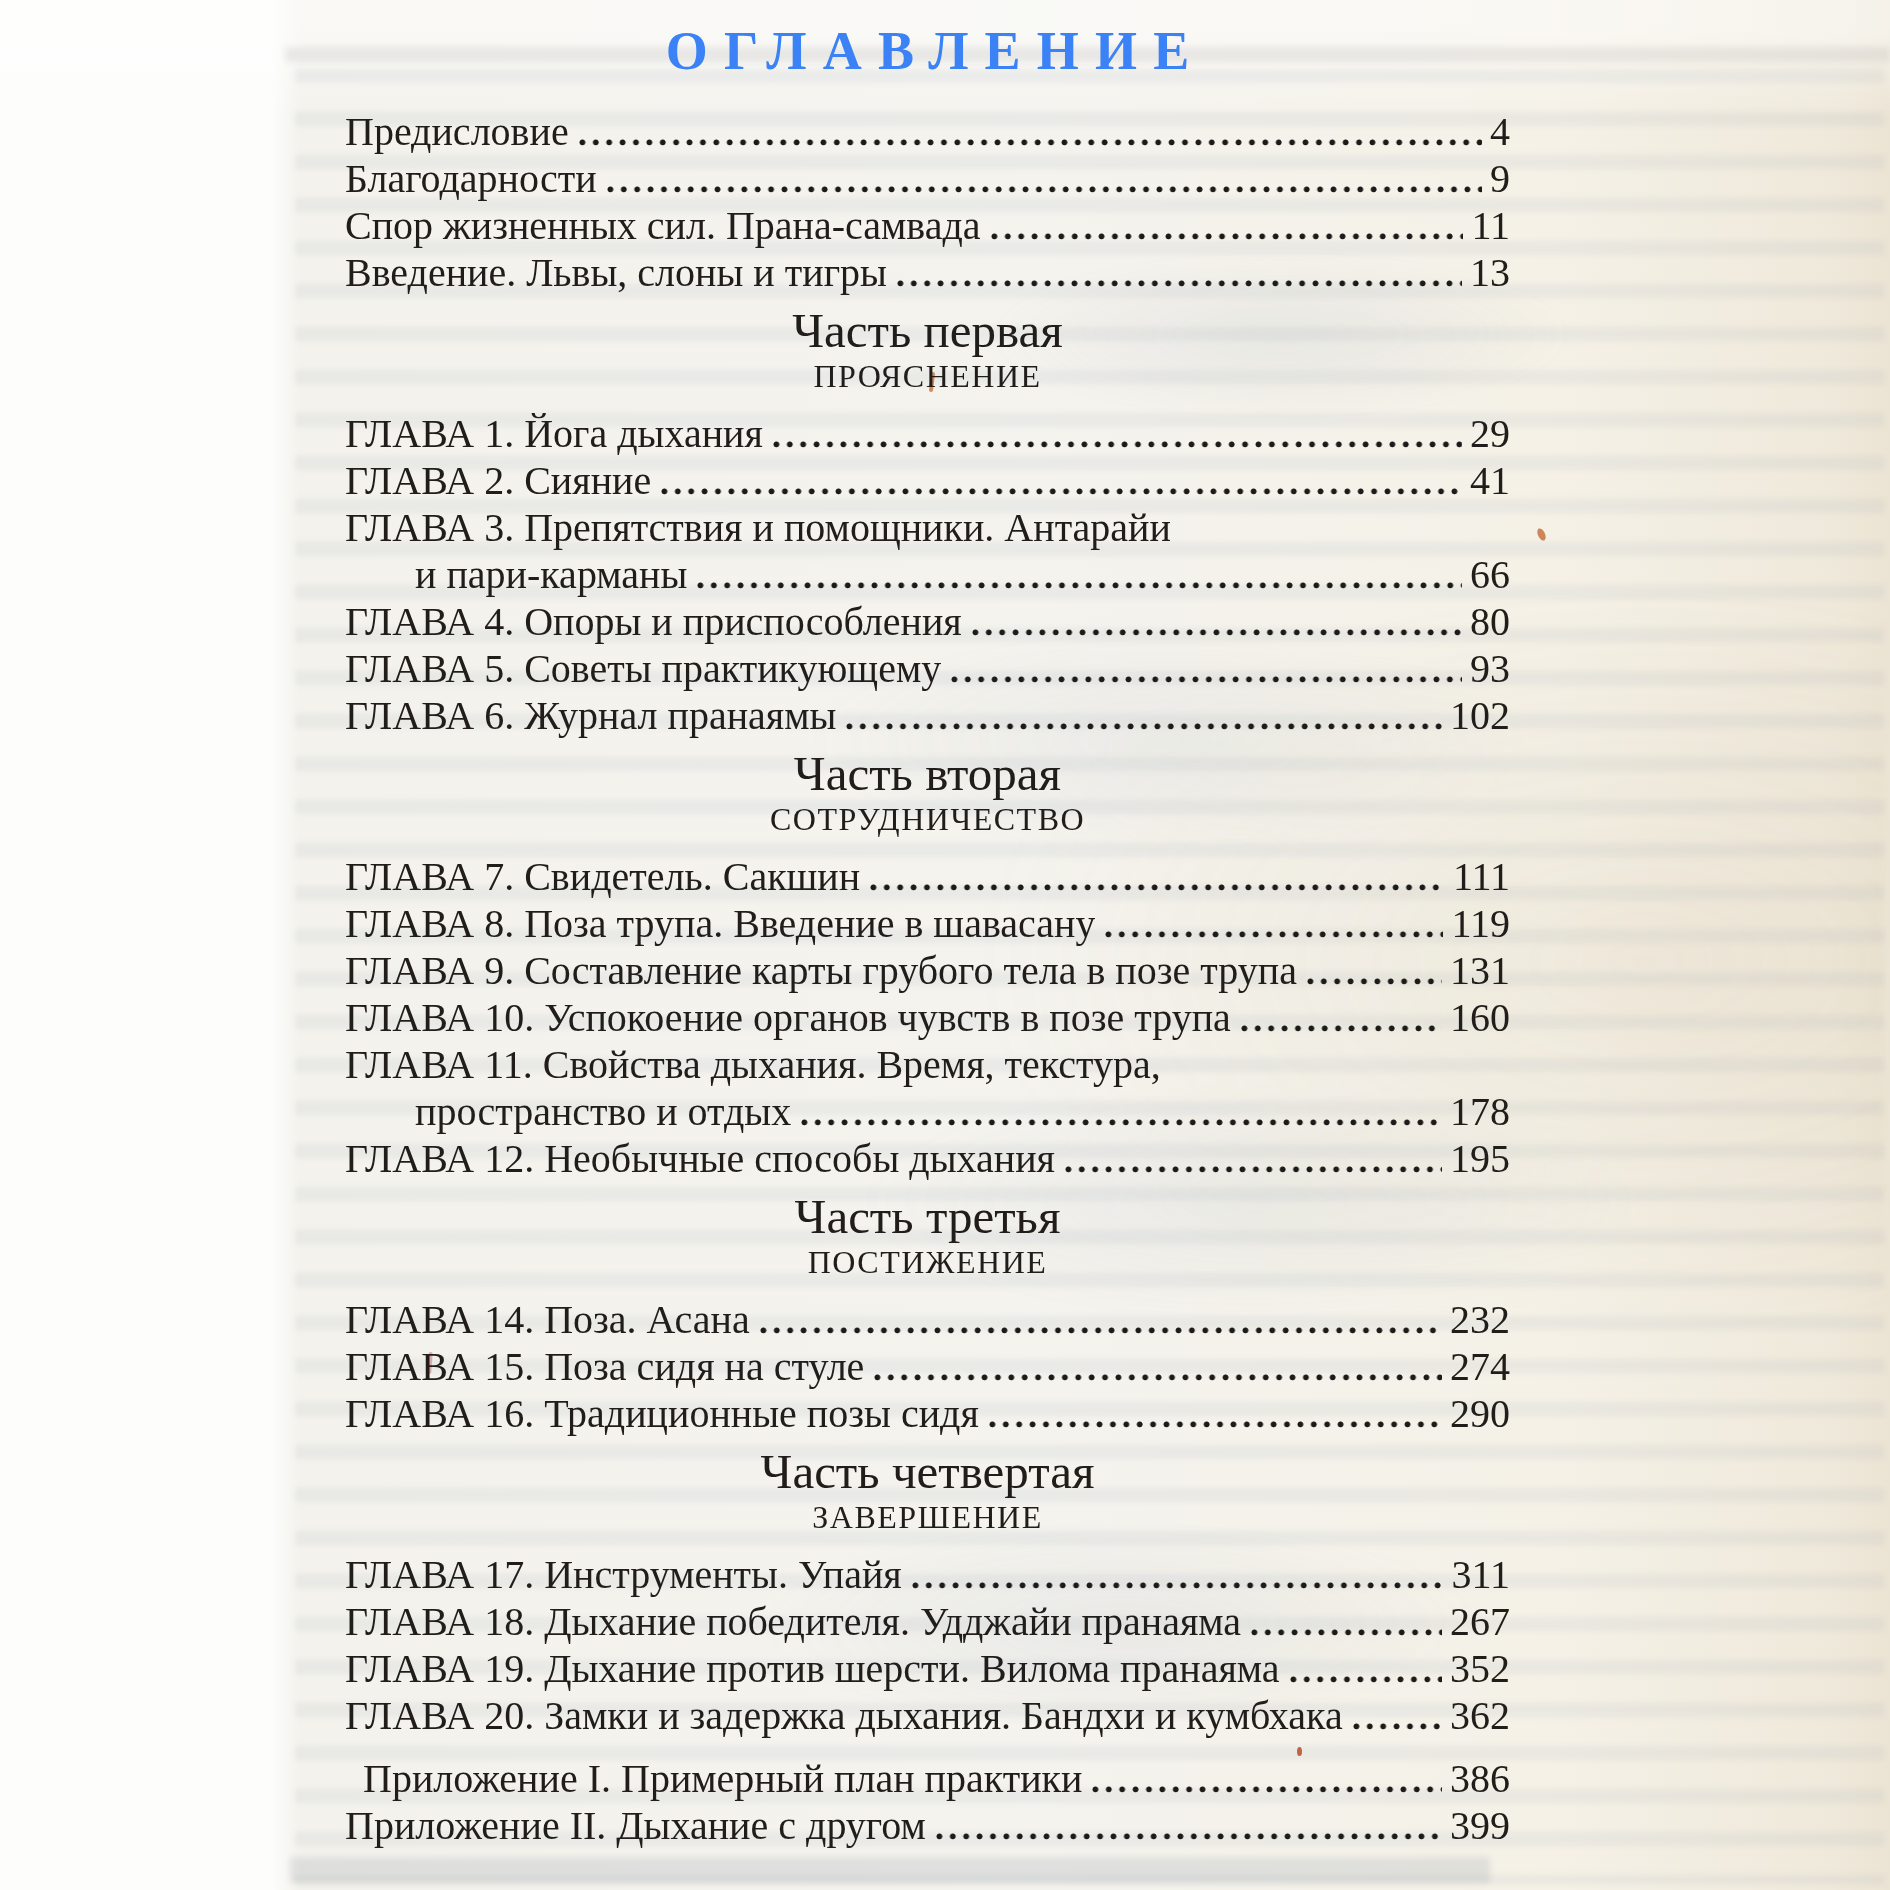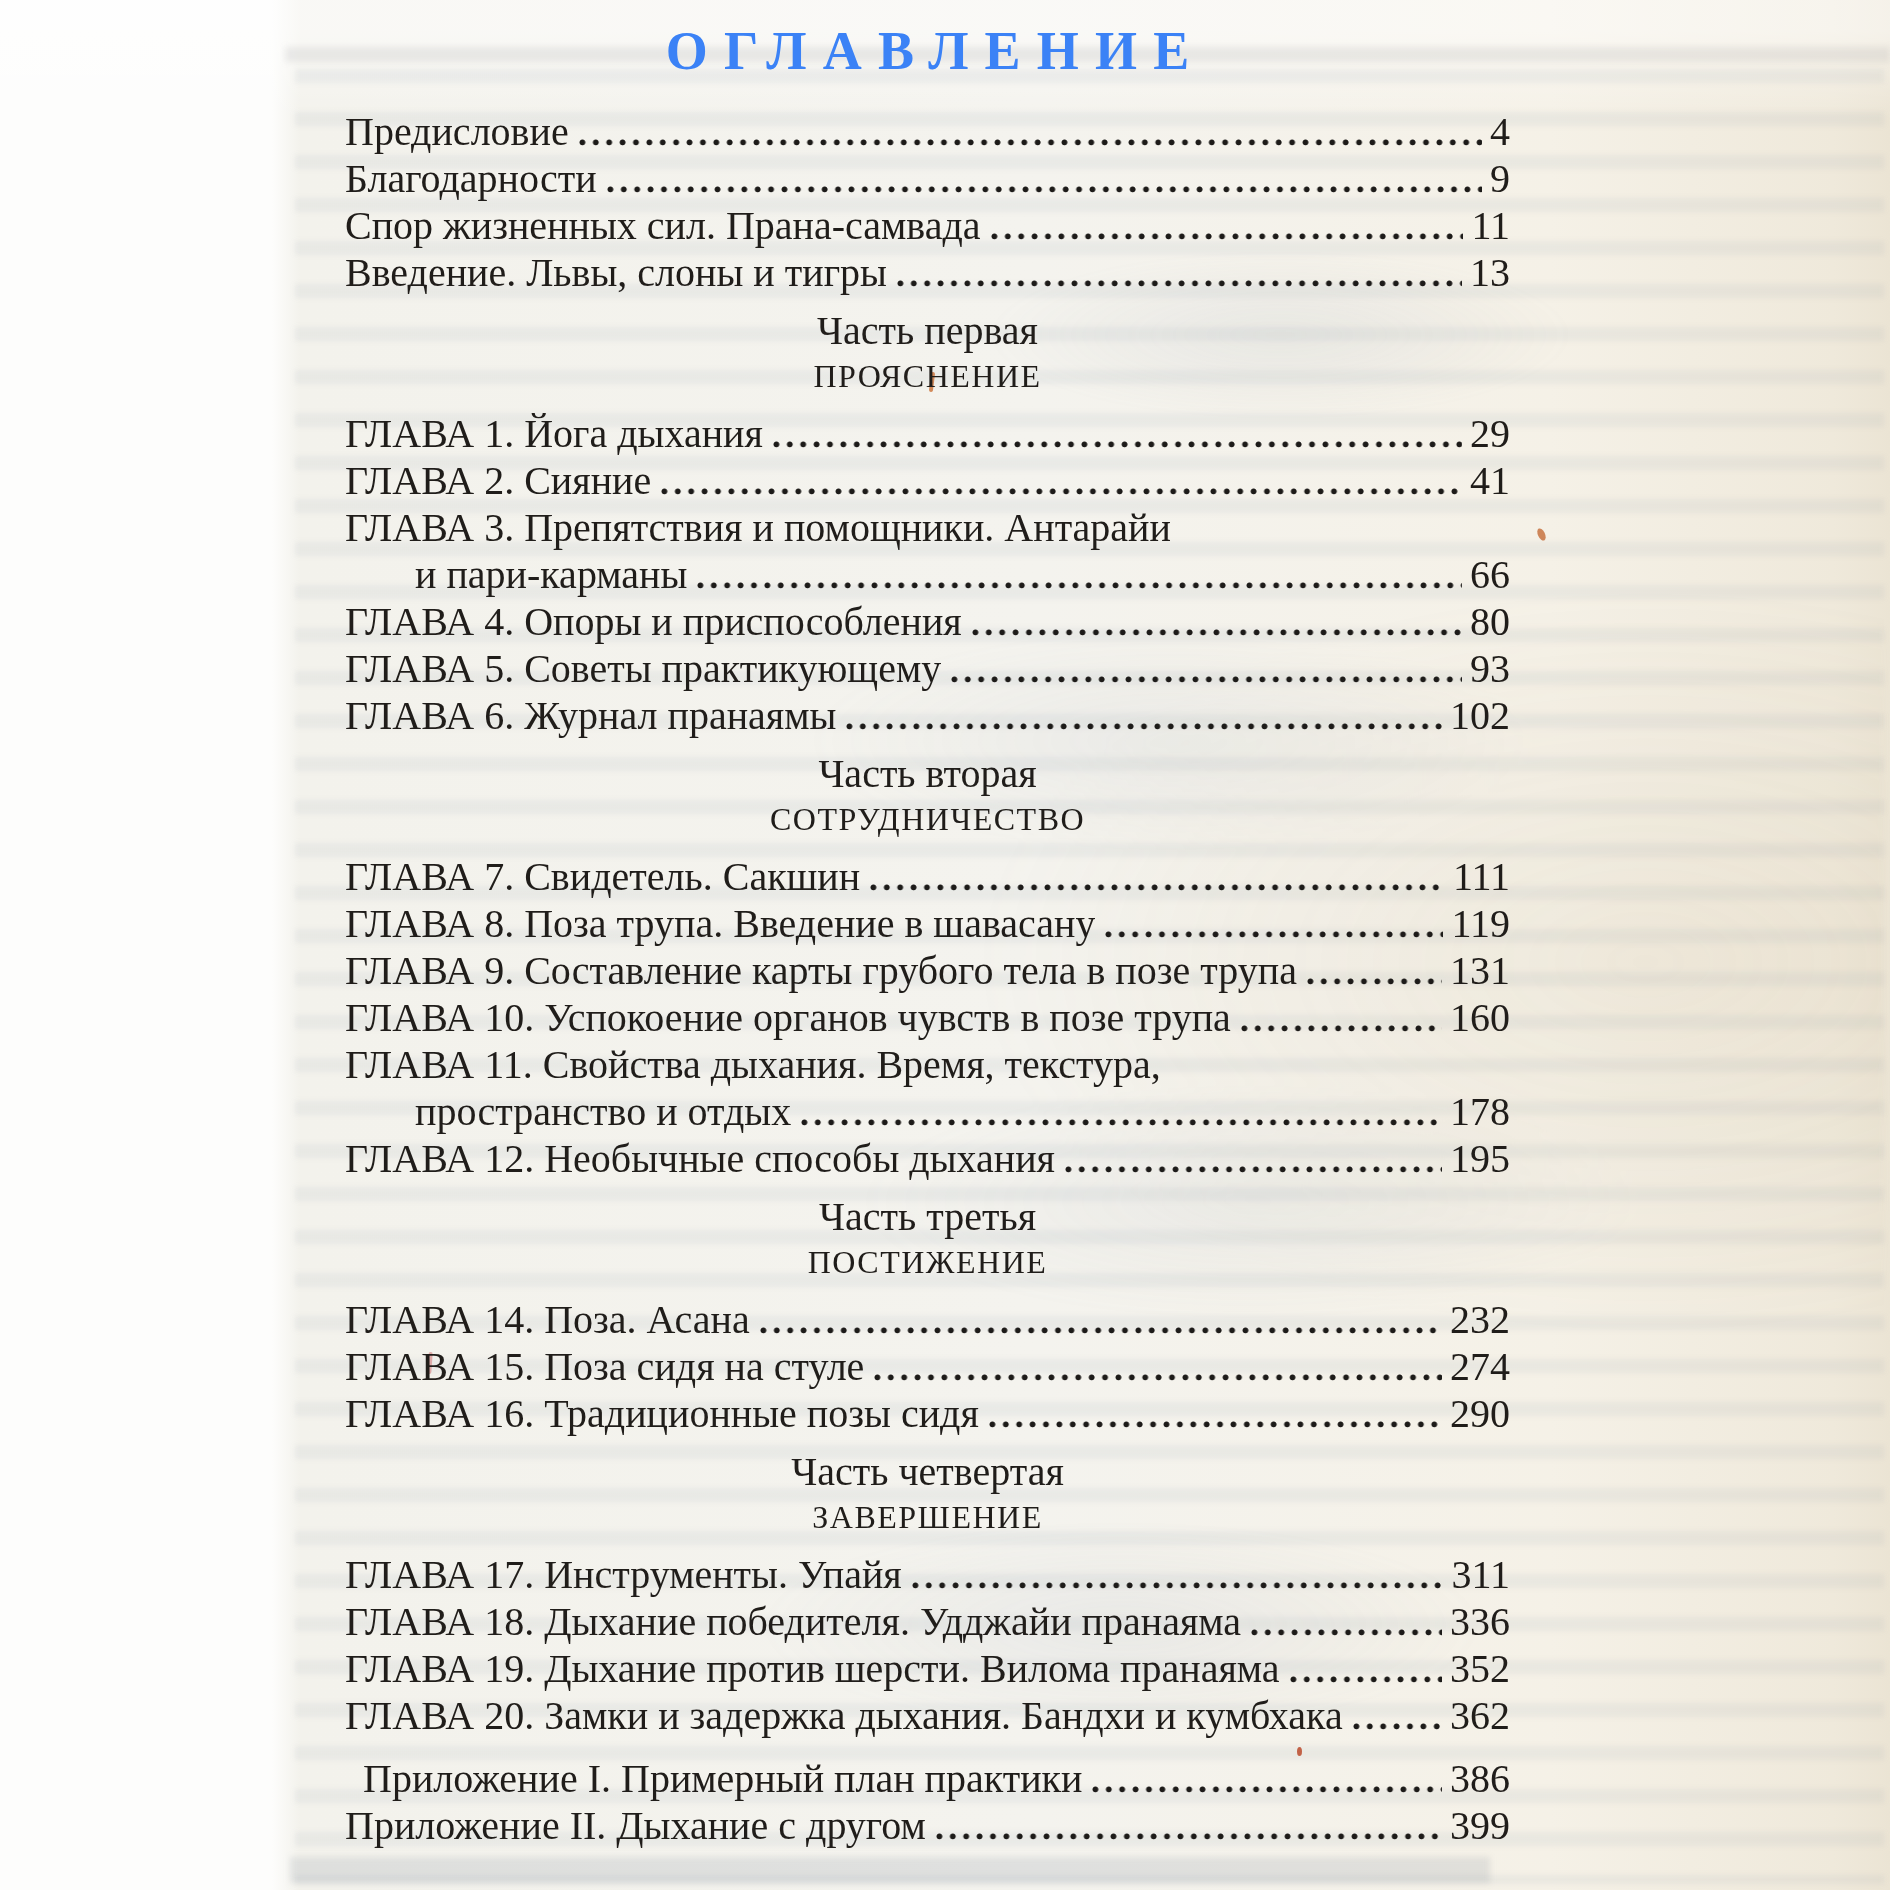--- a/index.html
+++ b/index.html
@@ -80,21 +80,21 @@
     height:7px; align-self:flex-end;
     margin:0 8px 9px 10px;
     background-image:radial-gradient(circle at 3.4px 3.4px, #1d1b19 2.5px, rgba(0,0,0,0) 3.3px);
     background-size:13.4px 7px;
     background-repeat:repeat-x;
   }
   .row .pagenum { flex:0 0 auto; text-align:right; }
   .row.indent { padding-left:70px; }
   .row.gap { margin-top:16px;margin-left:18px; }
   .part { text-align:center; margin:12px 0 10px 0; }
-  .part .part-line1 { font-size:40px; line-height:45px; }
+  .part .part-line1 { font-size:49px; line-height:45px; }
   .part .part-line2 { font-size:32px; line-height:47px; letter-spacing:1.5px; }
 </style>
 </head>
 <body>
 
 <div class="scan"></div>
 <div class="bleed"></div>
 <div class="bleed2"></div>
 <div class="streak-top"></div>
 <div class="streak-bottom"></div>
@@ -224,21 +224,21 @@
         <div class="part-line2">ЗАВЕРШЕНИЕ</div>
       </div>
       <div class="row">
         <span class="label">ГЛАВА 17. Инструменты. Упайя</span>
         <span class="leader"></span>
         <span class="pagenum">311</span>
       </div>
       <div class="row">
         <span class="label">ГЛАВА 18. Дыхание победителя. Удджайи пранаяма</span>
         <span class="leader"></span>
-        <span class="pagenum">336</span>
+        <span class="pagenum">267</span>
       </div>
       <div class="row">
         <span class="label">ГЛАВА 19. Дыхание против шерсти. Вилома пранаяма</span>
         <span class="leader"></span>
         <span class="pagenum">352</span>
       </div>
       <div class="row">
         <span class="label">ГЛАВА 20. Замки и задержка дыхания. Бандхи и кумбхака</span>
         <span class="leader"></span>
         <span class="pagenum">362</span>

